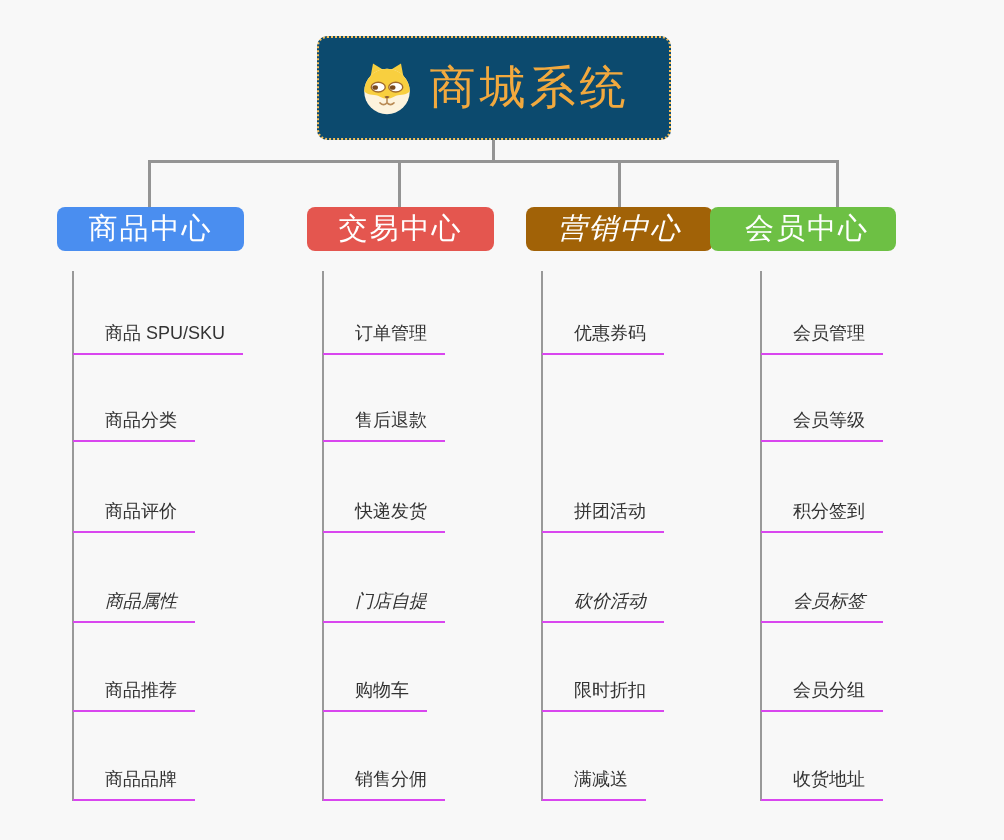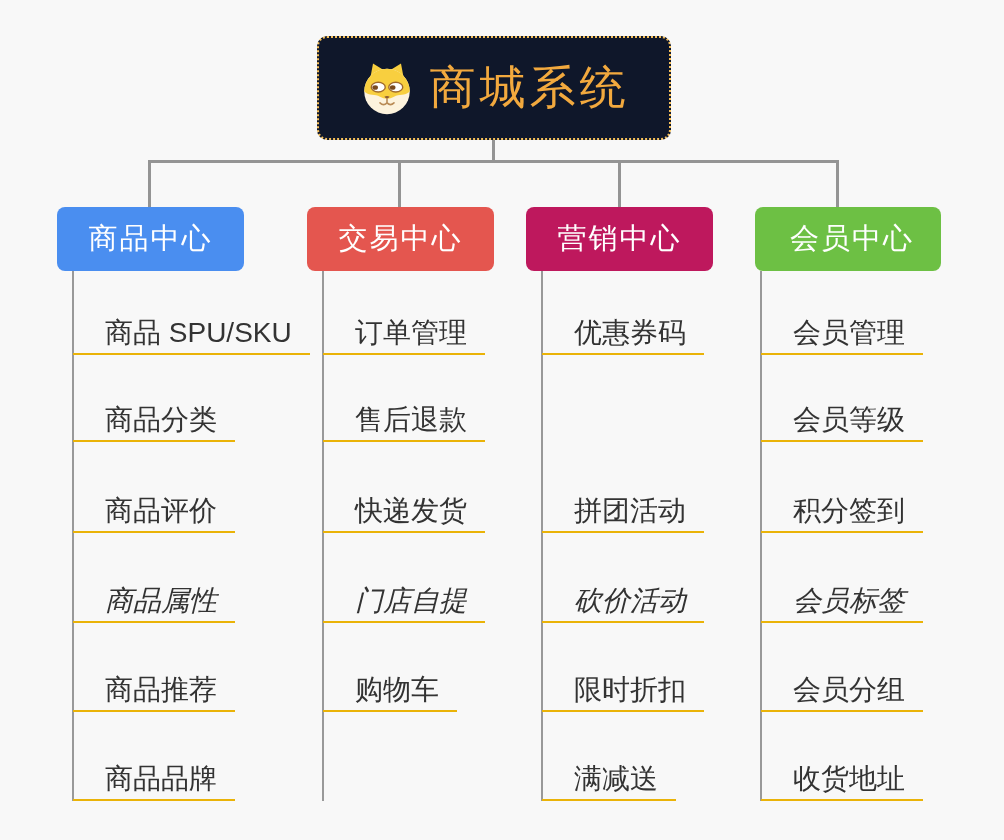--- a/index.html
+++ b/index.html
@@ -7,49 +7,49 @@
     width:1004px;height:840px;
     background:#f8f8f8;
     font-family:"Liberation Sans","DejaVu Sans",sans-serif;
     position:relative;overflow:hidden;
   }
   .stage{position:absolute;inset:0;}
 
   
   .root-node{
     position:absolute;left:317px;top:36px;width:354px;height:104px;
-    background:#0f172a;border:2px dotted #f6c05a;border-radius:10px;
+    background:#0c4a6e;border:2px dotted #f6c05a;border-radius:10px;
     display:flex;align-items:center;justify-content:center;gap:15px;
     box-sizing:border-box;
   }
   .root-title{
     font-size:46px;letter-spacing:4px;font-weight:400;white-space:nowrap;
   }
   .root-icon{width:56px;height:56px;flex:0 0 auto;}
 
   
   .line{position:absolute;background:#949494;}
   .v{width:3px;}
   .h{height:3px;}
   .colline{position:absolute;width:2px;background:#999999;}
 
   
   .branch{
-    position:absolute;top:207px;height:64px;width:187px;
+    position:absolute;top:207px;height:44px;width:187px;
     border-radius:8px;color:#ffffff;font-size:29px;letter-spacing:2px;
     display:flex;align-items:center;justify-content:center;
     box-sizing:border-box;
   }
-  .b0{left:57px;} .b1{left:307px;} .b2{left:526px;} .b3{left:755px;width:186px;padding-left:8px;}
+  .b0{left:57px;} .b1{left:307px;} .b2{left:526px;} .b3{left:710px;width:186px;padding-left:8px;}
 
   
   .leaf{
     position:absolute;display:inline-block;white-space:nowrap;
-    font-size:28px;color:#333333;line-height:30px;
-    padding:0 18px 5px 32px;border-bottom:2px solid #eab308;
+    font-size:18px;color:#333333;line-height:30px;
+    padding:0 18px 5px 32px;border-bottom:2px solid #d946ef;
   }
   .col0{left:73px;} .col1{left:323px;} .col2{left:542px;} .col3{left:761px;}
   .row0{top:318px;} .row1{top:405px;font-family:Liberation Serif, serif;} .row2{top:496px;}
   .row3{top:586px;font-style:italic;} .row4{top:675px;} .row5{top:764px;}
 
   .cl0{left:72px;} .cl1{left:322px;} .cl2{left:541px;} .cl3{left:760px;}
   .colline{top:271px;height:530px;}
 </style>
 </head>
 <body>
@@ -79,40 +79,41 @@
 
   <div class="line v" style="left:492px;top:140px;height:22px;"></div>
   <div class="line h" style="left:149px;top:160px;width:689px;"></div>
   <div class="line v" style="left:148px;top:160px;height:47px;"></div>
   <div class="line v" style="left:398px;top:160px;height:47px;"></div>
   <div class="line v" style="left:618px;top:160px;height:47px;"></div>
   <div class="line v" style="left:836px;top:160px;height:47px;"></div>
 
   <div class="branch b0" style="background: rgb(74, 142, 240);">商品中心</div>
   <div class="branch b1" style="background: rgb(228, 86, 79);">交易中心</div>
-  <div class="branch b2" style="background: #be185d;">营销中心</div>
+  <div class="branch b2" style="background: #a16207; font-style: italic;">营销中心</div>
   <div class="branch b3" style="background: rgb(109, 192, 68);">会员中心</div>
 
   <div class="colline cl0"></div>
   <div class="colline cl1"></div>
   <div class="colline cl2"></div>
   <div class="colline cl3"></div>
 
   <div class="leaf col0 row0">商品 SPU/SKU</div>
   <div class="leaf col0 row1">商品分类</div>
   <div class="leaf col0 row2">商品评价</div>
   <div class="leaf col0 row3">商品属性</div>
   <div class="leaf col0 row4">商品推荐</div>
   <div class="leaf col0 row5">商品品牌</div>
 
   <div class="leaf col1 row0">订单管理</div>
   <div class="leaf col1 row1">售后退款</div>
   <div class="leaf col1 row2">快递发货</div>
   <div class="leaf col1 row3">门店自提</div>
   <div class="leaf col1 row4">购物车</div>
+  <div class="leaf col1 row5">销售分佣</div>
 
   <div class="leaf col2 row0">优惠券码</div>
   <div class="leaf col2 row2">拼团活动</div>
   <div class="leaf col2 row3">砍价活动</div>
   <div class="leaf col2 row4">限时折扣</div>
   <div class="leaf col2 row5">满减送</div>
 
   <div class="leaf col3 row0">会员管理</div>
   <div class="leaf col3 row1">会员等级</div>
   <div class="leaf col3 row2">积分签到</div>

